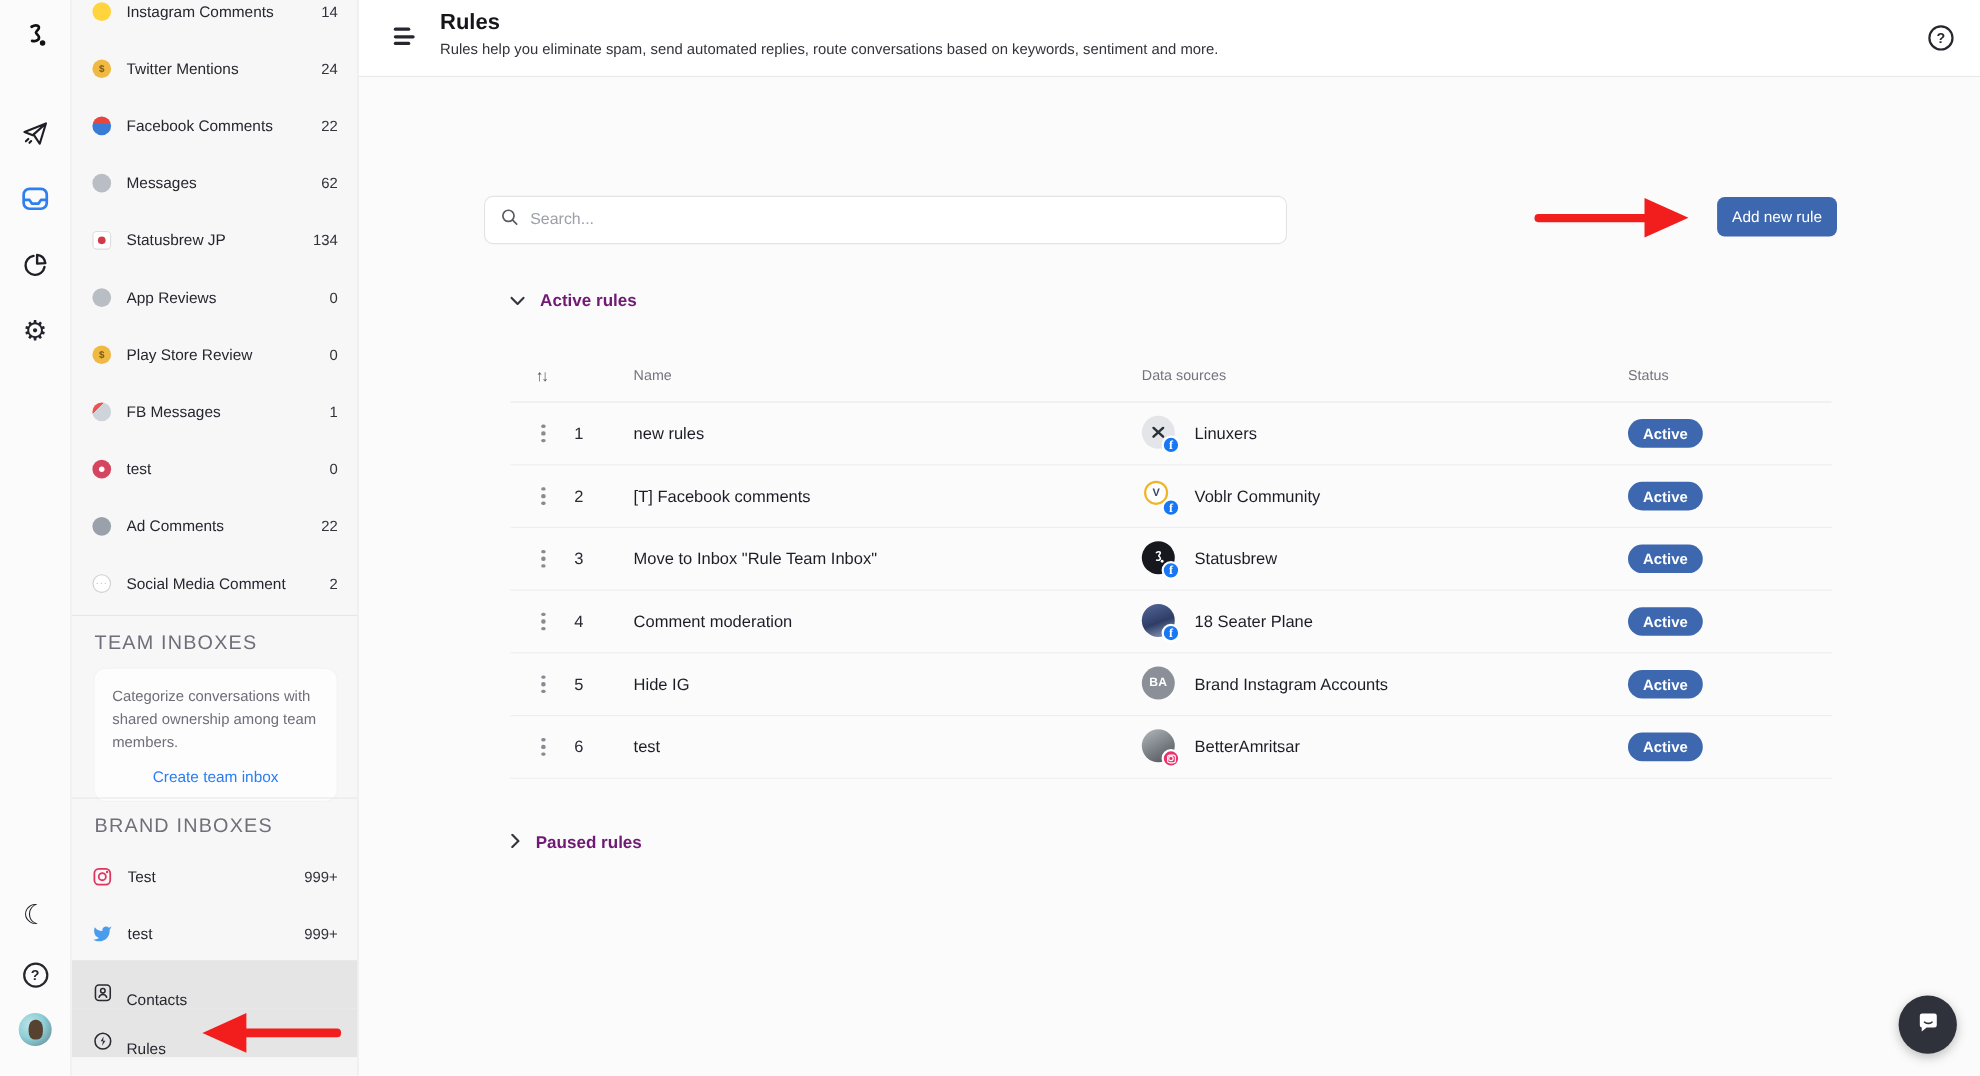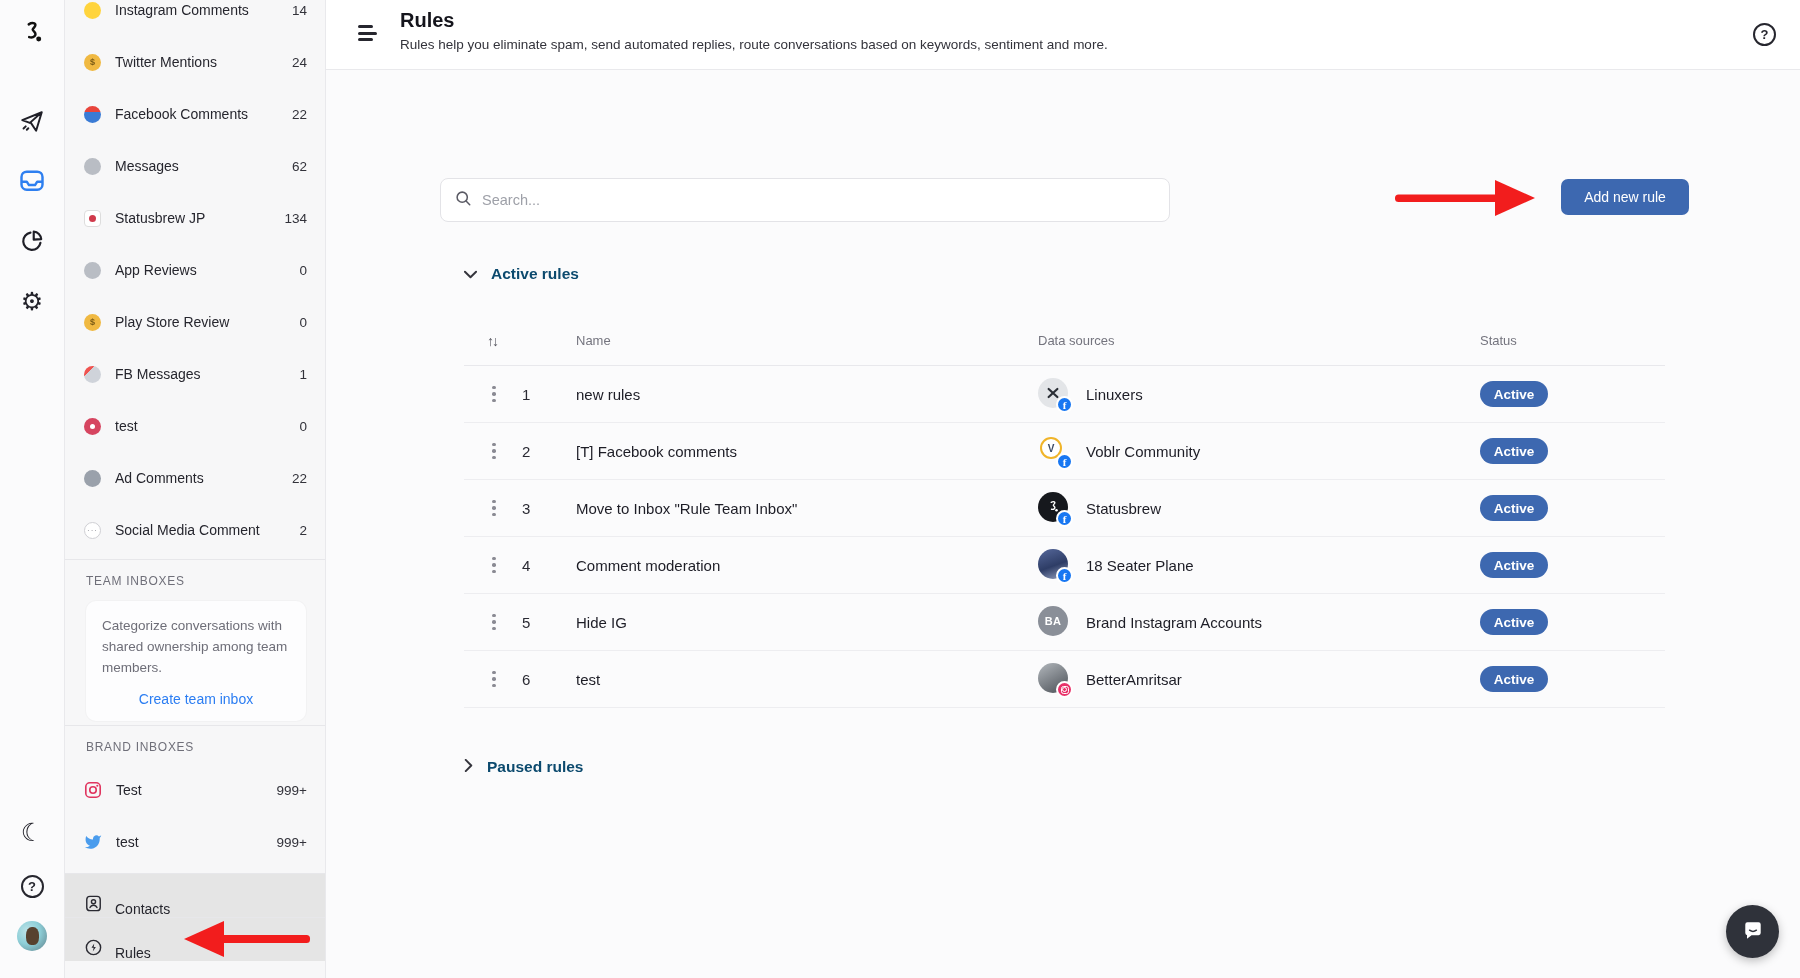--- a/index.html
+++ b/index.html
@@ -37,21 +37,21 @@
   .e-flag::after { content:""; width:7px; height:7px; border-radius:50%; background:#d03a4b; }
   .e-rocket { background:linear-gradient(135deg,#ef5350 30%,#cfd3da 30%); }
   .e-dart   { background:#d64560; position:relative; }
   .e-dart::after { content:""; width:5px; height:5px; border-radius:50%; background:#fff; }
   .e-dove   { background:#9aa1ab; }
   .e-speech { background:#fff; border:1px solid #cfcfd4; color:#9a9aa2; font-size:8px; letter-spacing:1px; }
 
   .side-section { border-top:1px solid #e7e7ea; }
   .sec-team { position:absolute; top:559px; left:0; right:0; }
   .sec-brand { position:absolute; top:725px; left:0; right:0; }
-  .sec-label { font-size:12px; color:#6f6f79; letter-spacing:.06em; font-weight:500; padding:14px 20px 0 21px; }
+  .sec-label { font-size:18px; color:#6f6f79; letter-spacing:.06em; font-weight:500; padding:14px 20px 0 21px; }
   .team-card { margin:13px 19px 0 21px; background:#fdfdfe; border-radius:10px; padding:15px 16px 14px; box-shadow:0 0 0 1px rgba(0,0,0,0.02); }
   .team-card p { font-size:13.5px; line-height:1.55; color:#6e6e78; }
   .team-card .cta { display:block; text-align:center; margin-top:12px; color:#2b7df2; font-size:14px; font-weight:500; text-decoration:none; cursor:pointer; }
   .kw-list { margin-top:10px; }
   .kw-icon { width:18px; height:18px; flex:0 0 auto; display:flex; align-items:center; justify-content:center; }
 
   .bottom-links { position:absolute; left:0; right:0; top:873px; }
   .blink { height:44px; display:flex; align-items:flex-end; padding:0 19px; border-top:1px solid #e7e7ea; cursor:pointer; background:#e5e5e5; }
   .blink .lbl { font-size:14px; color:#26262e; margin-left:12px; font-weight:500; }
 
@@ -67,26 +67,26 @@
   .tb-title { font-size:20px; font-weight:700; color:#15151c; }
   .tb-sub { margin-top:5px; font-size:13.5px; color:#33333b; }
   .tb-help { position:absolute; right:24px; top:23px; cursor:pointer; }
 
   .content { position:relative; height:908px; }
 
   .searchbox { position:absolute; left:114px; top:108px; width:730px; height:44px; background:#fff; border:1px solid #e3e3e7; border-radius:8px; display:flex; align-items:center; padding:0 14px; }
   .searchbox input { border:none; outline:none; flex:1; font-size:14.5px; color:#33333b; margin-left:10px; font-family:"Liberation Sans",sans-serif; background:transparent; }
   .searchbox input::placeholder { color:#9ea0a8; }
 
-  .add-btn { position:absolute; left:1235px; top:109px; width:128px; height:36px; background:#3d68b0; color:#fff; border:none; border-radius:7px; font-size:14px; font-family:"Liberation Sans",sans-serif; cursor:pointer; }
+  .add-btn { position:absolute; left:1235px; top:109px; width:109px; height:36px; background:#3d68b0; color:#fff; border:none; border-radius:7px; font-size:14px; font-family:"Liberation Sans",sans-serif; cursor:pointer; }
 
   .group-head { position:absolute; display:flex; align-items:center; gap:14px; cursor:pointer; }
   .gh-active { left:138px; top:195px; }
   .gh-paused { left:138px; top:688px; }
-  .group-head .gtitle { font-size:15.5px; font-weight:700; color:#0c4a6e; }
+  .group-head .gtitle { font-size:15.5px; font-weight:700; color:#701a75; }
 
   .rtable { position:absolute; left:138px; top:246px; width:1201px; }
   .thead { display:grid; grid-template-columns:35px 54px 462px 442px 1fr; height:50px; align-items:center; padding-left:23px; border-bottom:1px solid #e8e8ec; }
   .thead .hcell { font-size:13px; color:#74747e; }
   .sorticon { font-size:14px; color:#55555e; letter-spacing:-2px; }
   .trow { display:grid; grid-template-columns:35px 54px 462px 442px 1fr; height:57px; align-items:center; padding-left:23px; border-bottom:1px solid #ededf0; background:transparent; }
   .kebab { display:flex; flex-direction:column; gap:3px; width:14px; cursor:pointer; }
   .kebab i { width:3.5px; height:3.5px; border-radius:50%; background:#8a8a93; margin:0 auto; }
   .ridx { font-size:15px; color:#2a2a33; }
   .rname { font-size:15px; color:#1d1d26; }

